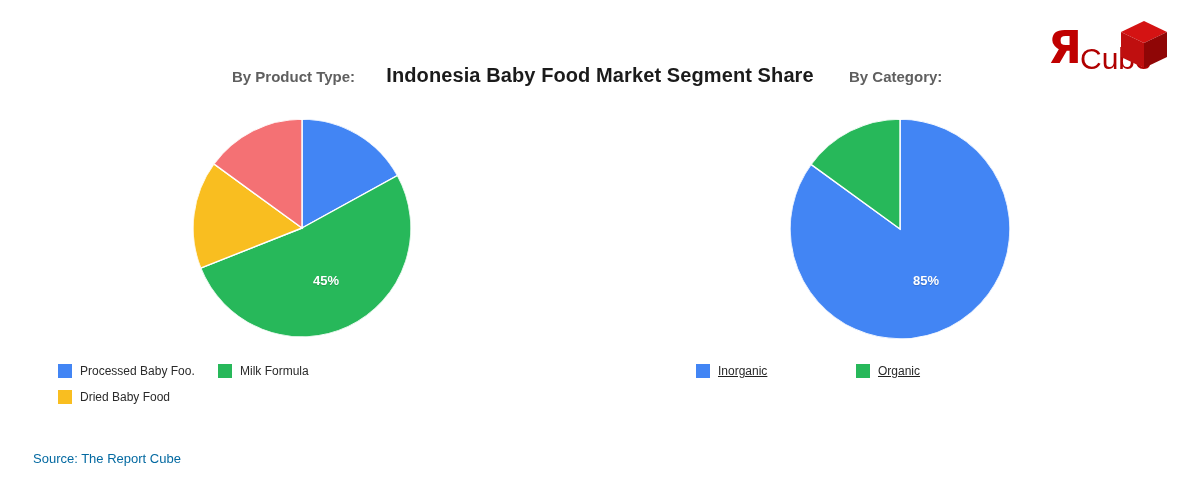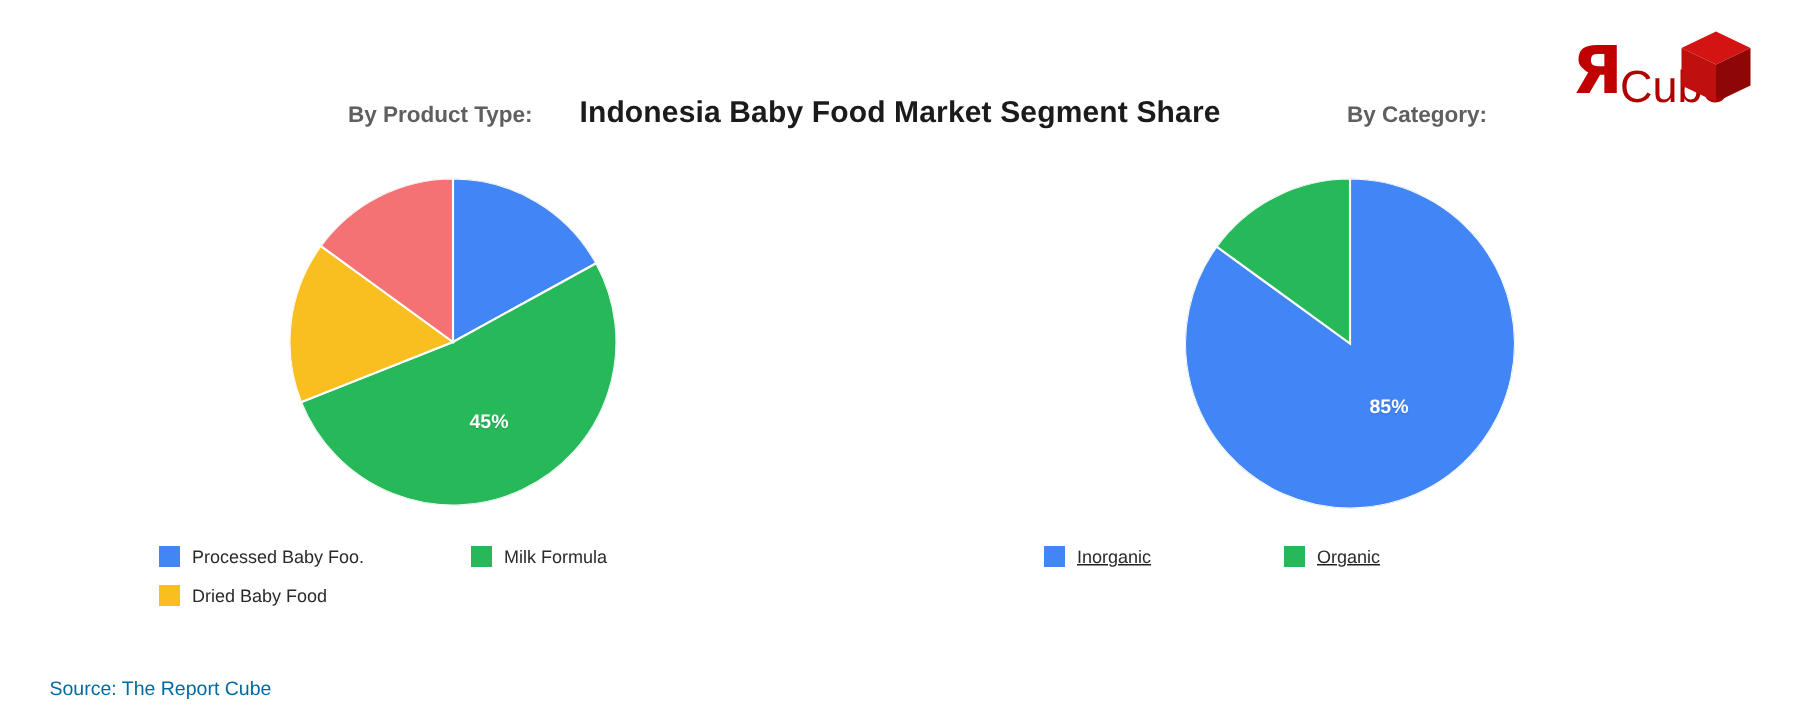--- a/index.html
+++ b/index.html
@@ -66,21 +66,21 @@
   }
 
   
   .panel-subtitle {
     position: absolute;
     font-size: 15px;
     font-weight: bold;
     color: #5f5f5f;
   }
   #subtitle-product { left: 232px; top: 68px; }
-  #subtitle-category { left: 898px; top: 68px; text-align: center; }
+  #subtitle-category { left: 849px; top: 68px; text-align: center; }
 
   
   .pie {
     position: absolute;
     border-radius: 50%;
   }
   #pie-product {
     left: 193px;
     top: 119px;
     width: 218px;
@@ -93,21 +93,21 @@
     height: 220px;
   }
   .pie-slice-label {
     position: absolute;
     color: #ffffff;
     font-size: 13px;
     font-weight: bold;
     text-shadow: 0 1px 1px rgba(0,0,0,0.18);
   }
   #label-product-top { left: 313px; top: 273px; }
-  #label-category-top { left: 913px; top: 263px; }
+  #label-category-top { left: 913px; top: 273px; }
 
   
   .legend {
     position: absolute;
     display: flex;
     flex-wrap: wrap;
   }
   #legend-product {
     left: 58px;
     top: 358px;
@@ -117,21 +117,21 @@
     left: 696px;
     top: 358px;
     width: 330px;
     text-decoration: underline;
   }
   .legend-item {
     display: flex;
     align-items: center;
     height: 26px;
   }
-  #legend-product .legend-item { width: 160px; margin-left: 48px; }
+  #legend-product .legend-item { width: 160px; }
   #legend-category .legend-item { width: 160px; }
   .legend-swatch {
     width: 14px;
     height: 14px;
     margin-right: 8px;
     flex: 0 0 auto;
   }
   .legend-label {
     font-size: 12px;
     color: #2a2a2a;

